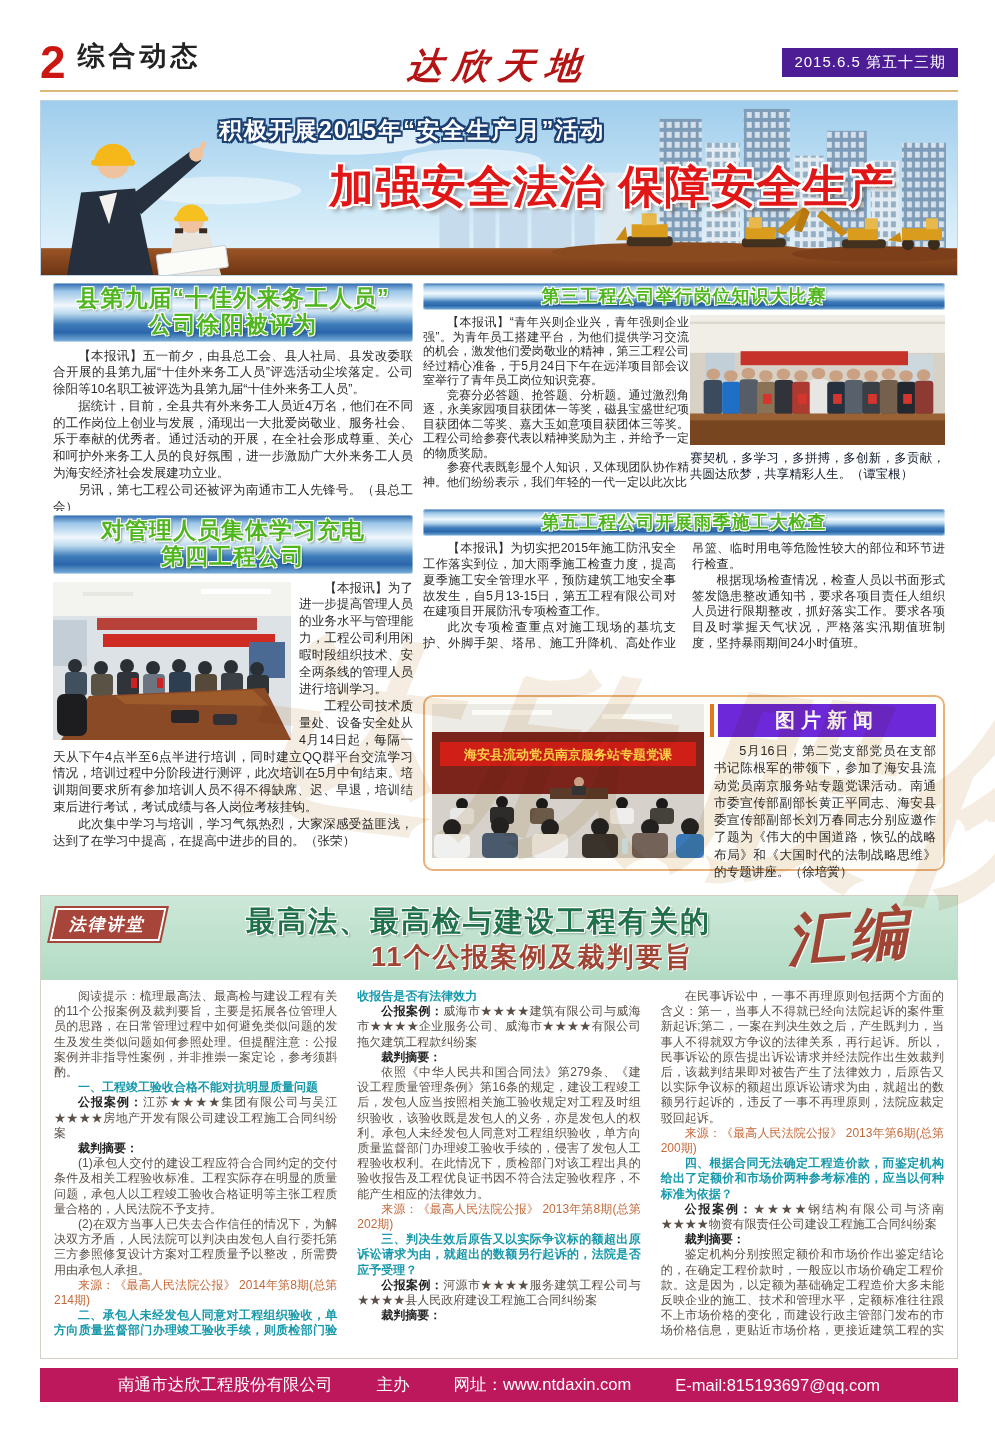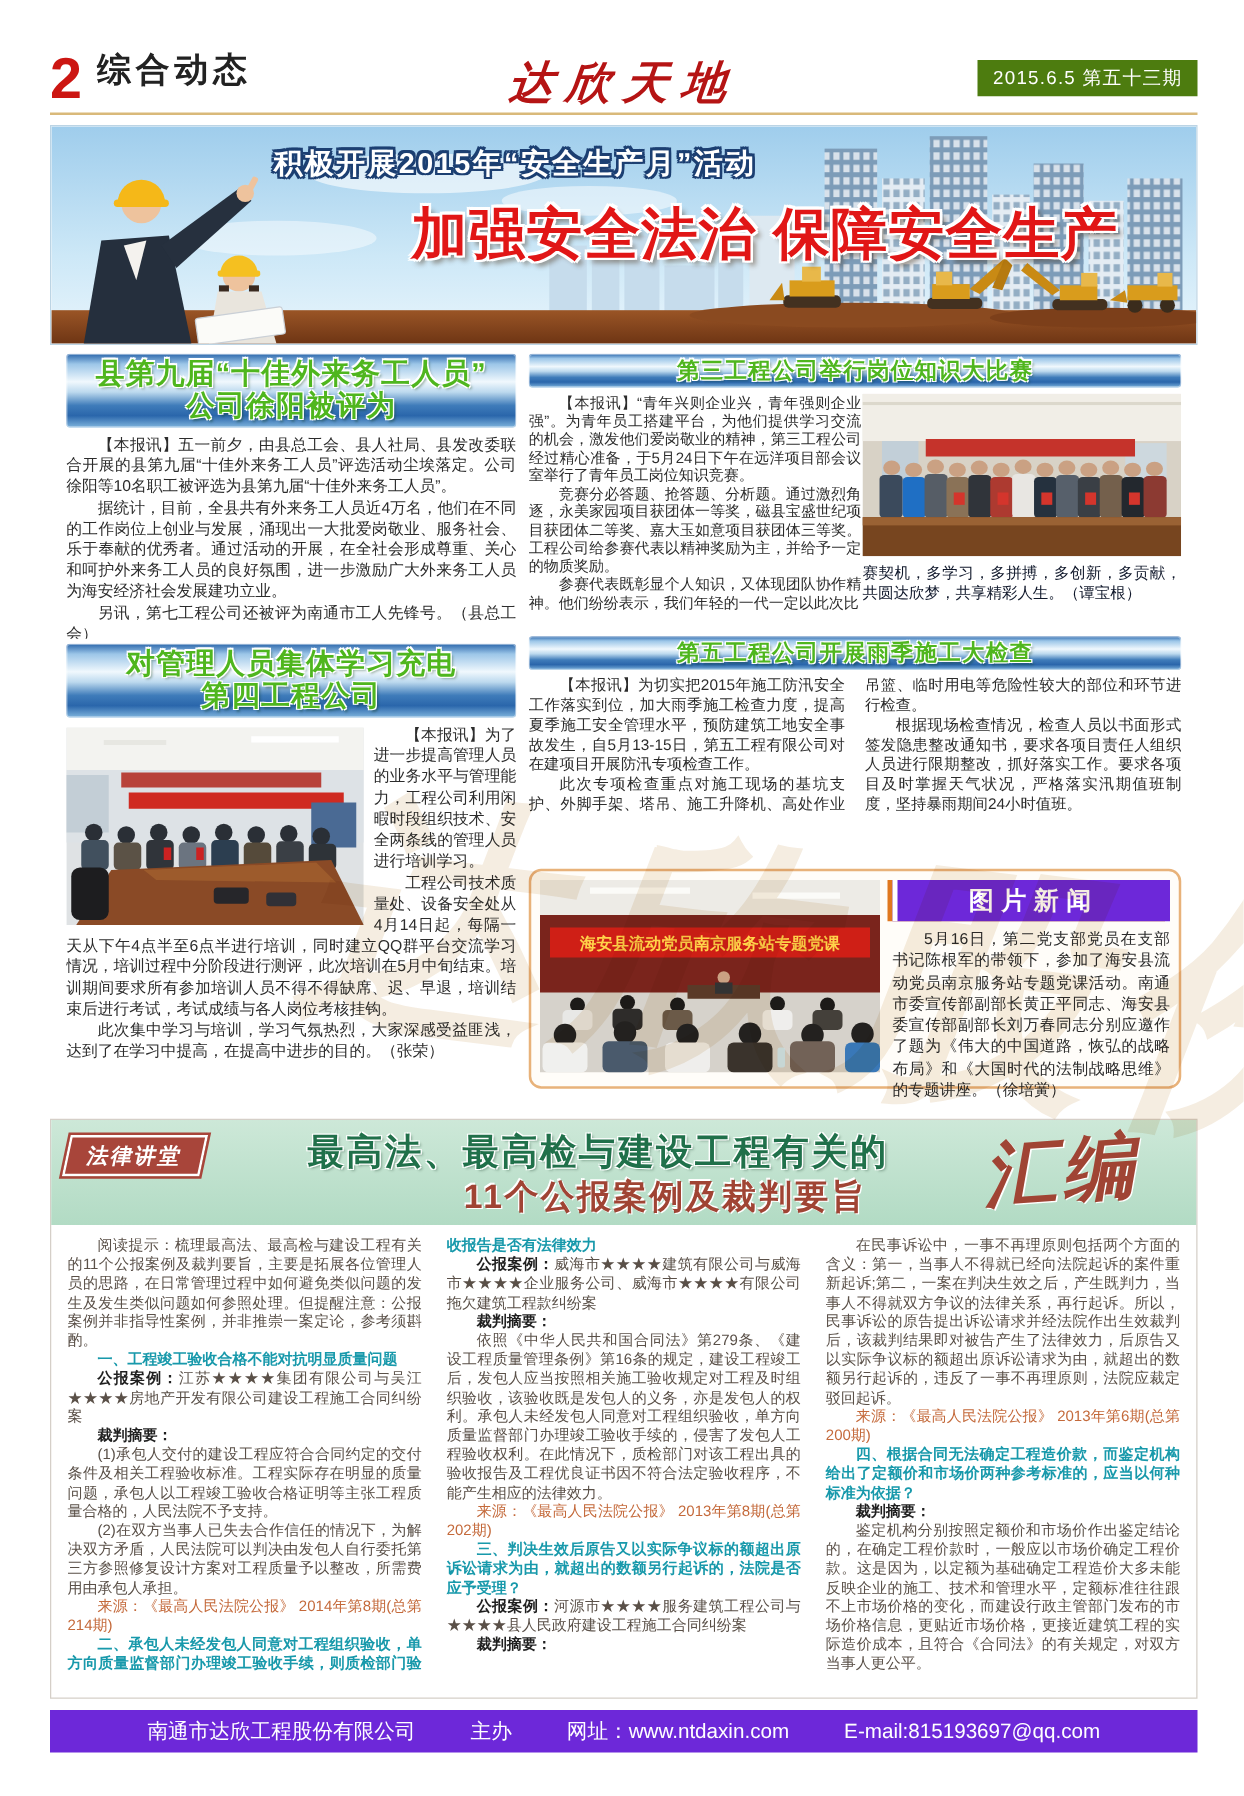--- a/index.html
+++ b/index.html
@@ -7,21 +7,21 @@
         font-family:"Liberation Sans",sans-serif;color:#333;}
   .inner{position:absolute;left:40px;top:38px;width:918px;}
 
   
   .hdr{position:relative;height:52px;border-bottom:2px solid #d9b97a;}
   .pagenum{color:#cc1612;font-size:46px;font-weight:900;line-height:48px;vertical-align:top;}
   .secname{font-size:27px;font-weight:bold;color:#222;margin-left:12px;letter-spacing:4px;vertical-align:14px;}
   .masthead{position:absolute;left:50%;top:4px;transform:translateX(-50%) skewX(-6deg);
             font-family:"DejaVu Serif",serif;font-style:italic;font-weight:900;font-size:36px;
             color:#b51414;letter-spacing:10px;white-space:nowrap;}
-  .issuebox{position:absolute;right:0;top:10px;background:#4d7c0f;color:#fff;font-size:15px;
+  .issuebox{position:absolute;right:0;top:10px;background:#4c1d95;color:#fff;font-size:15px;
             padding:5px 12px;letter-spacing:1px;text-align:right;}
 
   
   .banner{position:relative;height:174px;margin-top:8px;overflow:hidden;border:1px solid #bcd4e4;}
   .banner svg{position:absolute;inset:0;width:100%;height:100%;}
   .slogan1{position:absolute;left:178px;top:14px;font-size:23px;font-weight:900;color:#fff;letter-spacing:2px;
      text-shadow:-2px 0 #1c3f72,2px 0 #1c3f72,0 -2px #1c3f72,0 2px #1c3f72,2px 2px #1c3f72,-2px 2px #1c3f72,2px -2px #1c3f72,-2px -2px #1c3f72;}
   .slogan2{position:absolute;left:288px;top:56px;font-size:45px;font-weight:900;color:#e11616;letter-spacing:1px;white-space:nowrap;
      text-shadow:-2px 0 #fff,2px 0 #fff,0 -2px #fff,0 2px #fff,2px 2px #fff,-2px 2px #fff,2px -2px #fff,-2px -2px #fff,4px 4px 4px rgba(60,30,0,.45);}
 
@@ -72,21 +72,21 @@
      text-shadow:1px 1px 0 #fff;}
   .lawcols{padding:9px 13px;column-count:3;column-gap:20px;height:360px;
            font-size:12px;line-height:15.2px;color:#5a5048;overflow:hidden;}
   .lawcols p{margin:0;text-indent:2em;text-align:justify;}
   .lsec-h{color:#1899ab;font-weight:bold;margin:2px 0;}
   .lcase b,.lsum{color:#1f1f1f;}
   .lsum{font-weight:bold;}
   .lsrc{color:#c4693a;margin:1px 0 2px;}
 
   
-  .footer{height:34px;background:#6d28d9;margin-top:9px;display:flex;align-items:center;
+  .footer{height:34px;background:#be185d;margin-top:9px;display:flex;align-items:center;
           justify-content:center;gap:44px;color:#fff;font-size:16.5px;white-space:nowrap;}
 
   
   .watermark{position:absolute;left:235px;top:640px;z-index:40;pointer-events:none;
      font-family:"DejaVu Serif",serif;font-style:italic;font-weight:900;font-size:205px;
      color:#d8b88a;opacity:.26;letter-spacing:14px;transform:rotate(7deg);mix-blend-mode:multiply;white-space:nowrap;}
 </style>
 </head>
 <body>
 
@@ -407,20 +407,21 @@
         <p>依照《中华人民共和国合同法》第279条、《建设工程质量管理条例》第16条的规定，建设工程竣工后，发包人应当按照相关施工验收规定对工程及时组织验收，该验收既是发包人的义务，亦是发包人的权利。承包人未经发包人同意对工程组织验收，单方向质量监督部门办理竣工验收手续的，侵害了发包人工程验收权利。在此情况下，质检部门对该工程出具的验收报告及工程优良证书因不符合法定验收程序，不能产生相应的法律效力。</p>
         <p class="lsrc">来源：《最高人民法院公报》 2013年第8期(总第202期)</p>
 
         <p class="lsec-h">三、判决生效后原告又以实际争议标的额超出原诉讼请求为由，就超出的数额另行起诉的，法院是否应予受理？</p>
         <p class="lcase"><b>公报案例：</b><span>河源市★★★★服务建筑工程公司与★★★★县人民政府建设工程施工合同纠纷案</span></p>
         <p class="lsum">裁判摘要：</p>
         <p>在民事诉讼中，一事不再理原则包括两个方面的含义：第一，当事人不得就已经向法院起诉的案件重新起诉;第二，一案在判决生效之后，产生既判力，当事人不得就双方争议的法律关系，再行起诉。所以，民事诉讼的原告提出诉讼请求并经法院作出生效裁判后，该裁判结果即对被告产生了法律效力，后原告又以实际争议标的额超出原诉讼请求为由，就超出的数额另行起诉的，违反了一事不再理原则，法院应裁定驳回起诉。</p>
         <p class="lsrc">来源：《最高人民法院公报》 2013年第6期(总第200期)</p>
 
         <p class="lsec-h">四、根据合同无法确定工程造价款，而鉴定机构给出了定额价和市场价两种参考标准的，应当以何种标准为依据？</p>
+        <p class="lcase"><b>公报案例：</b><span>★★★★钢结构有限公司与济南★★★★物资有限责任公司建设工程施工合同纠纷案</span></p>
         <p class="lsum">裁判摘要：</p>
         <p>鉴定机构分别按照定额价和市场价作出鉴定结论的，在确定工程价款时，一般应以市场价确定工程价款。这是因为，以定额为基础确定工程造价大多未能反映企业的施工、技术和管理水平，定额标准往往跟不上市场价格的变化，而建设行政主管部门发布的市场价格信息，更贴近市场价格，更接近建筑工程的实际造价成本，且符合《合同法》的有关规定，对双方当事人更公平。</p>
 
       </div>
     </div>
 
     <div class="footer">
       <span>南通市达欣工程股份有限公司</span>
       <span>主办</span>
       <span>网址：www.ntdaxin.com</span>

